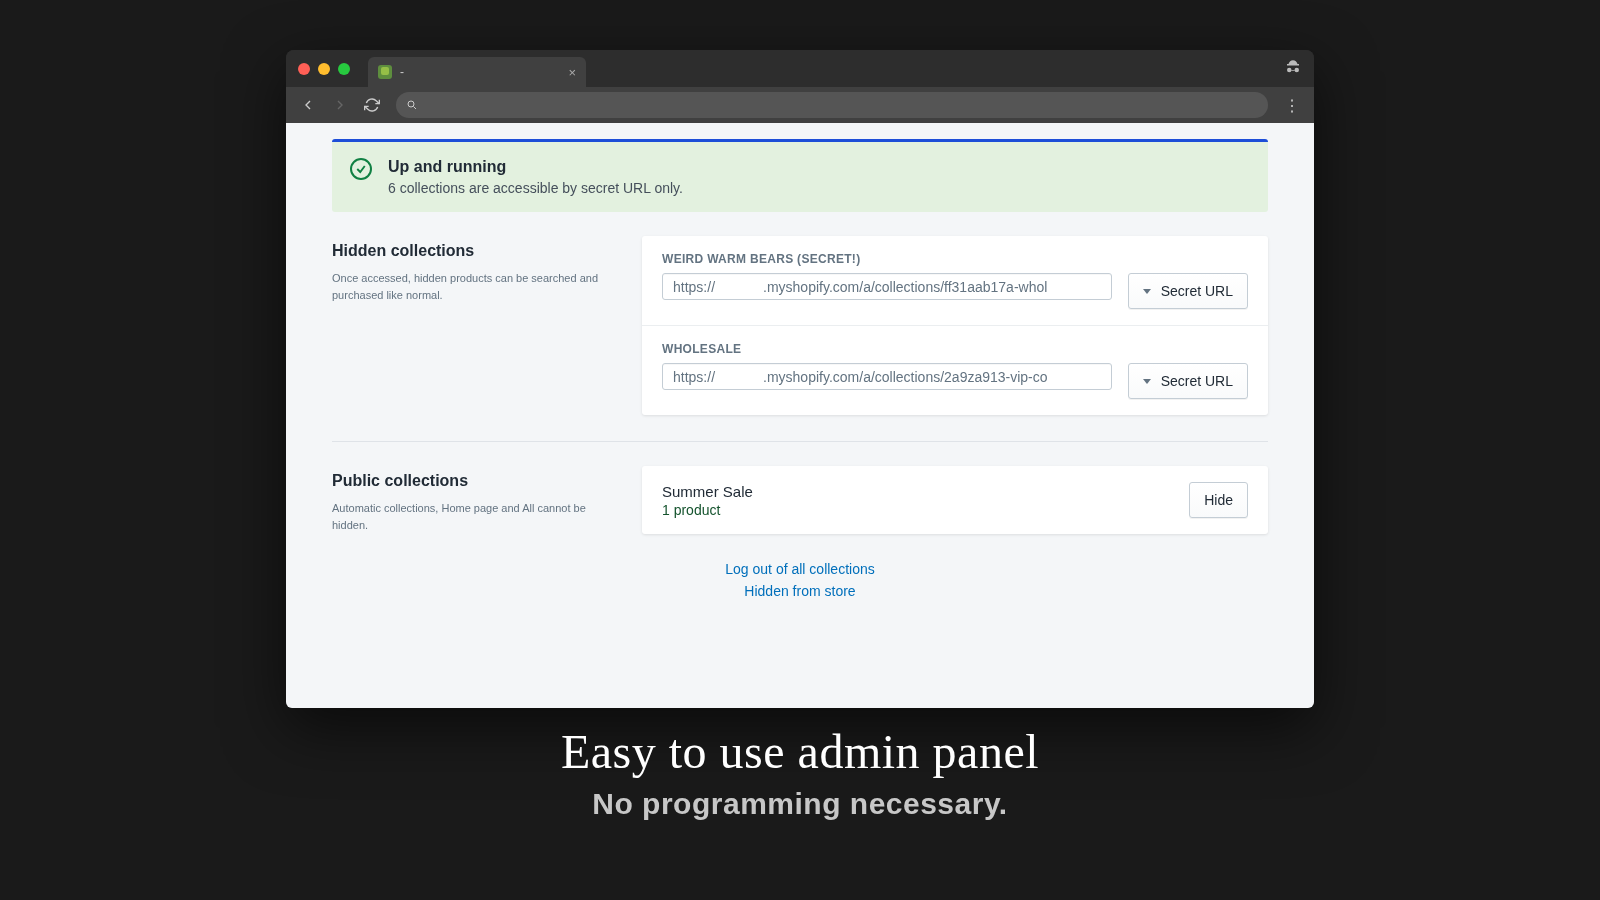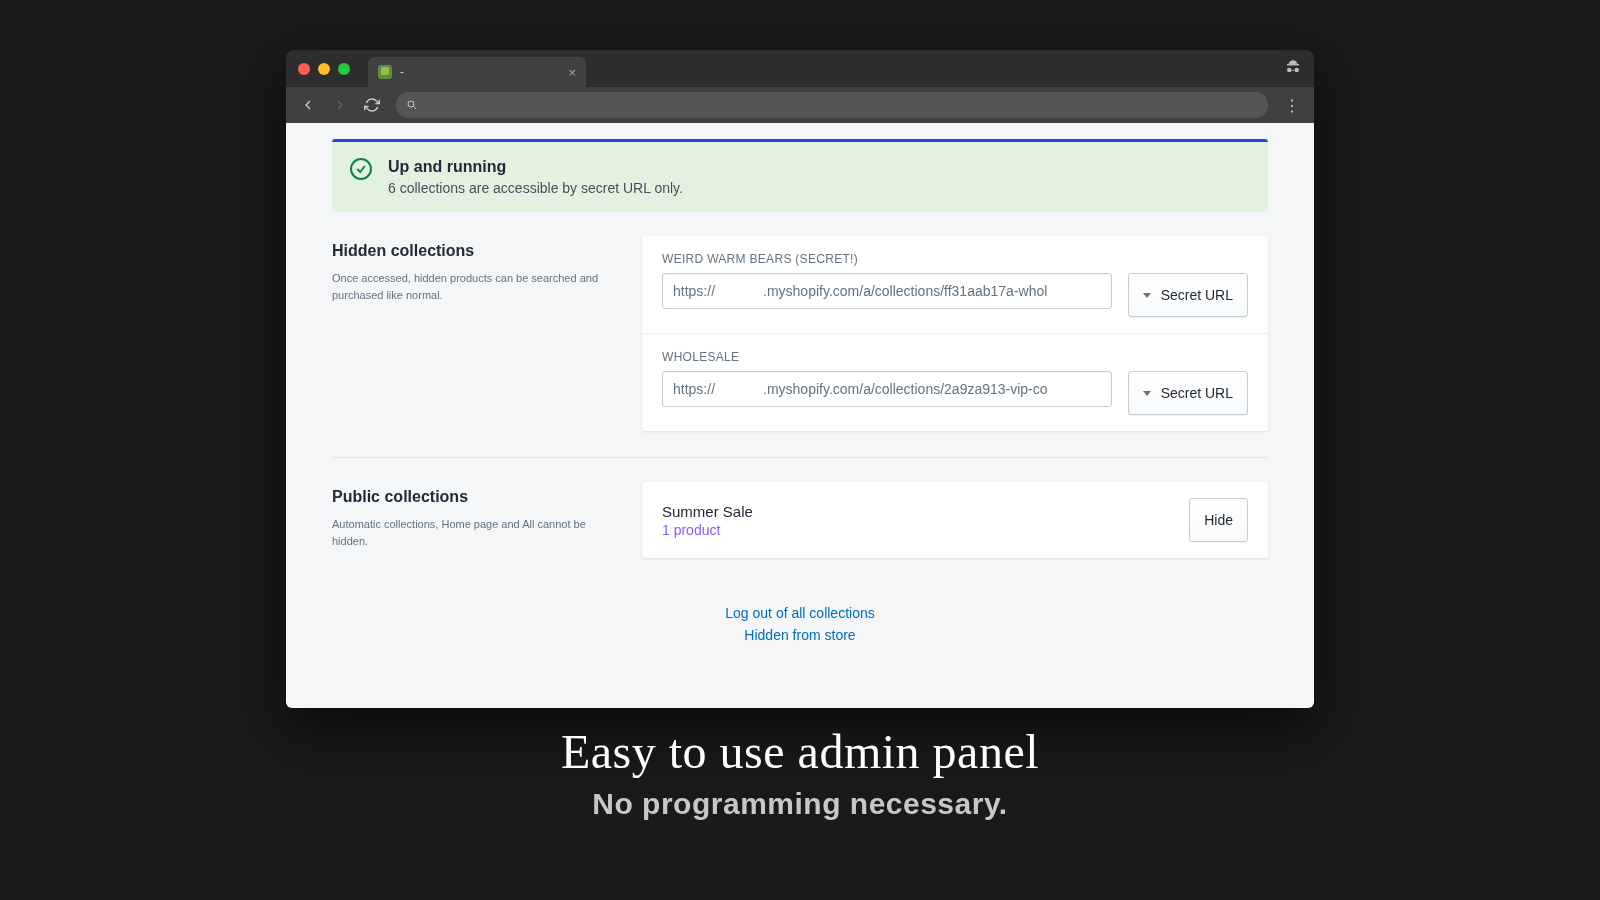--- a/index.html
+++ b/index.html
@@ -99,43 +99,43 @@
   .banner-title { font-weight: 600; font-size: 16px; color: #212b36; margin-bottom: 4px; }
   .banner-desc { font-size: 14px; color: #454f5b; }
   .layout-section { display: flex; gap: 20px; margin-top: 24px; }
   .section-left { width: 290px; padding-top: 6px; }
   .section-title { font-weight: 600; font-size: 16px; color: #212b36; margin-bottom: 10px; }
   .section-desc { font-size: 11px; color: #637381; line-height: 1.5; }
   .section-right { flex: 1; }
   .card { background: #fff; border-radius: 3px; box-shadow: 0 1px 3px rgba(0,0,0,0.1); }
   .card-row { padding: 16px 20px; }
   .card-row + .card-row { border-top: 1px solid #ebeef0; }
-  .collection-label { font-size: 12px; font-weight: 400; color: #637381; letter-spacing: 0.3px; margin-bottom: 7px; }
+  .collection-label { font-size: 12px; font-weight: 700; color: #637381; letter-spacing: 0.3px; margin-bottom: 7px; }
   .url-row { display: flex; gap: 16px; align-items: stretch; }
   .url-input {
-    flex: 1; height: 36px; border: 1px solid #c4cdd5; border-radius: 3px;
+    flex: 1; height: 27px; border: 1px solid #c4cdd5; border-radius: 3px;
     padding: 0 10px; font-size: 14px; color: #637381;
     display: flex; align-items: center; overflow: hidden; white-space: nowrap;
     font-family: inherit;
     box-shadow: inset 0 1px 0 rgba(0,0,0,0.03);
   }
   .url-blank { display: inline-block; width: 48px; }
   .btn {
-    height: 44px; padding: 0 14px; border: 1px solid #c4cdd5; border-radius: 3px;
+    height: 36px; padding: 0 14px; border: 1px solid #c4cdd5; border-radius: 3px;
     background: linear-gradient(#fff, #f9fafb);
     font-size: 14px; color: #212b36;
     display: flex; align-items: center; gap: 10px; cursor: pointer;
     box-shadow: 0 1px 0 rgba(0,0,0,0.05);
   }
   .btn .caret { width: 0; height: 0; border-left: 4px solid transparent; border-right: 4px solid transparent; border-top: 5px solid #637381; }
   .public-row { display: flex; align-items: center; justify-content: space-between; padding: 16px 20px; }
   .public-name { font-size: 15px; color: #212b36; }
-  .public-count { font-size: 14px; color: #8b5cf6; margin-top: 2px; }
+  .public-count { font-size: 14px; color: #14532d; margin-top: 2px; }
   .divider { border: none; border-top: 1px solid #dfe3e8; margin: 26px 0 0; }
-  .footer-links { text-align: center; margin-top: 44px; }
+  .footer-links { text-align: center; margin-top: 24px; }
   .footer-links a { display: block; color: #006fbb; text-decoration: none; font-size: 14px; line-height: 1.6; }
   .promo {
     position: absolute;
     top: 724px;
     width: 100%;
     text-align: center;
     color: #fff;
   }
   .promo-title { font-family: Georgia, "Times New Roman", serif; font-size: 48px; font-weight: 400; letter-spacing: 0.5px; }
   .promo-sub { font-size: 30px; color: #c7c7c7; margin-top: 8px; font-weight: 700; letter-spacing: 0.5px; }

